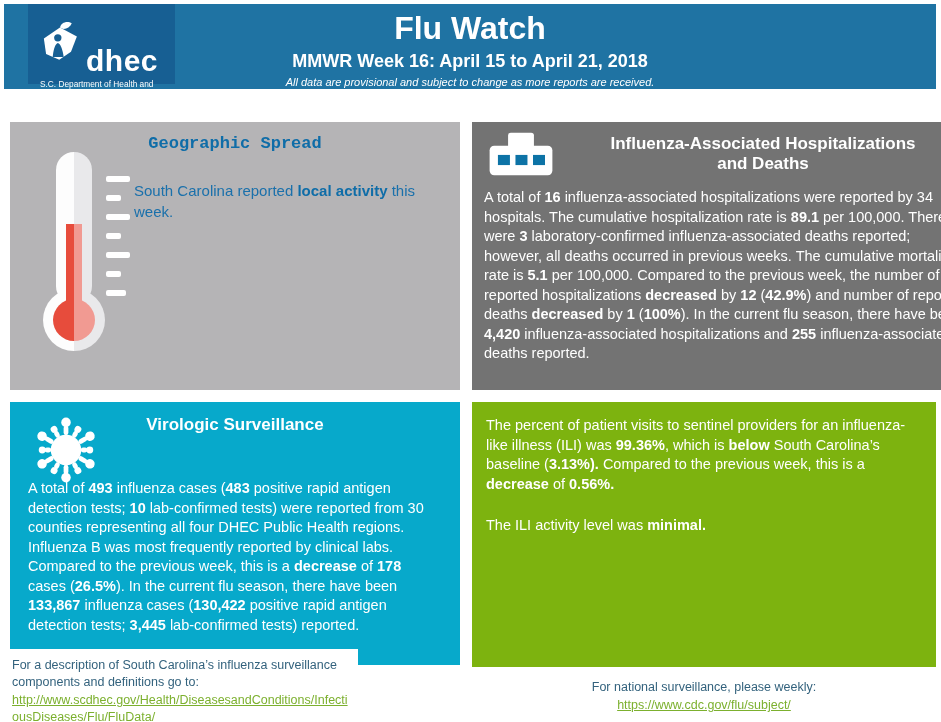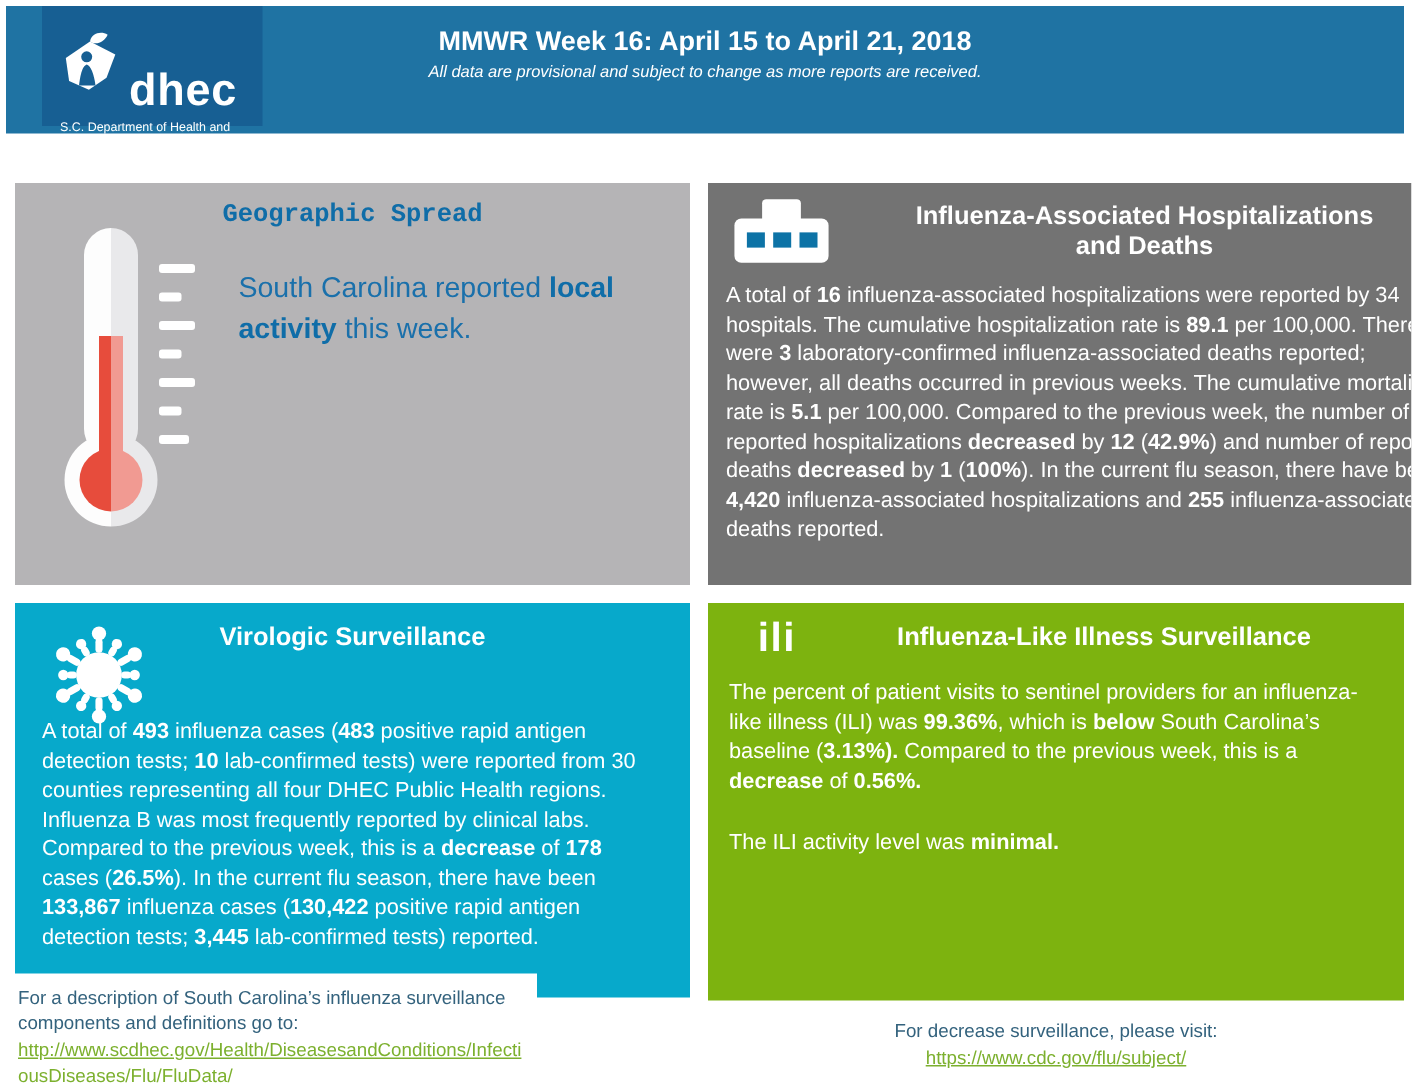--- a/index.html
+++ b/index.html
@@ -26,21 +26,21 @@
   .panel-ili  { left:472px; top:402px; width:464px; height:265px; background:#7db30f; }
 
   .panel-title { font-size:17px; font-weight:700; color:#ffffff; text-align:center; line-height:1.2; }
   .panel-geo .panel-title { color:#0f6da8; padding-top:12px;font-family:Liberation Mono, monospace; }
 
   .panel-body { color:#ffffff; font-size:14.5px; line-height:1.345; }
   .panel-body b { font-weight:700; }
 
   
   .thermo { position:absolute; left:22px; top:26px; }
-  .geo-body { position:absolute; left:149px; top:58px; width:305px; color:#1a70ab; font-size:19px; line-height:1.4; }
+  .geo-body { position:absolute; left:124px; top:58px; width:305px; color:#1a70ab; font-size:15px; line-height:1.4; }
   .geo-body b { color:#0f6da8; }
 
   
   .head-row { display:flex; align-items:center; padding:8px 14px 0 14px; }
   .head-row .panel-title { flex:1; }
   .hosp-title { max-width:332px; margin:0 auto; }
   .panel-hosp .panel-body { margin:10px 12px 0 12px; }
 
   
   .virus-wrap { position:absolute; left:16px; top:8px; }
@@ -79,20 +79,21 @@
           <path class="logo-cut" d="M20 49 C21.5 36 24 31 27 30 C30.5 31 33.5 38 35 49 Z"></path>
         </svg>
         <div class="brand">dhec</div>
       </div>
       <div class="tagline">
         <div>S.C. Department of Health and</div>
         <div>Environmental Control</div>
       </div>
     </div>
     <div class="head-center">
+      <h1 class="title">Flu Watch</h1>
       <div class="subtitle">MMWR Week 16: April 15 to April 21, 2018</div>
       <div class="head-note">All data are provisional and subject to change as more reports are received.</div>
     </div>
   </header>
 
   <section class="panel panel-geo">
     <h2 class="panel-title">Geographic Spread</h2>
     <svg class="thermo" width="110" height="208" viewBox="0 0 110 208" aria-hidden="true">
       <defs>
         <linearGradient id="tgw" x1="0" y1="0" x2="1" y2="0">
@@ -191,31 +192,27 @@
             <line x1="42" y1="24" x2="42" y2="22"></line>
             <circle cx="42" cy="17" r="3.6" stroke="none"></circle>
           </g>
       </g>
     </svg>
     <h2 class="panel-title">Virologic Surveillance</h2>
     <p class="panel-body">A total of <b>493</b> influenza cases (<b>483</b> positive rapid antigen detection tests; <b>10</b> lab-confirmed tests) were reported from 30 counties representing all four DHEC Public Health regions. Influenza B was most frequently reported by clinical labs. Compared to the previous week, this is a <b>decrease</b> of <b>178</b> cases (<b>26.5%</b>). In the current flu season, there have been <b>133,867</b> influenza cases (<b>130,422</b> positive rapid antigen detection tests; <b>3,445</b> lab-confirmed tests) reported.</p>
   </section>
 
   <section class="panel panel-ili">
-    <div class="head-row">
-      <div class="ili-glyph">ili</div>
-      <h2 class="panel-title">Influenza-Like Illness Surveillance</h2>
-    </div>
     <p class="panel-body">The percent of patient visits to sentinel providers for an influenza-like illness (ILI) was <b>99.36%</b>, which is <b>below</b> South Carolina’s baseline (<b>3.13%).</b> Compared to the previous week, this is a <b>decrease</b> of <b>0.56%.</b></p>
     <p class="panel-body ili-second">The ILI activity level was <b>minimal.</b></p>
   </section>
 
   <div class="footnote-left">
     <span>For a description of South Carolina’s influenza surveillance components and definitions go to:</span><br>
     <a class="link">http://www.scdhec.gov/Health/DiseasesandConditions/InfectiousDiseases/Flu/FluData/</a>
   </div>
 
   <div class="footnote-right">
-    <span>For decrease surveillance, please visit:</span><br>
+    <span>For national surveillance, please weekly:</span><br>
     <a class="link">https://www.cdc.gov/flu/subject/</a>
   </div>
 
 </div>
 
 </body></html>

